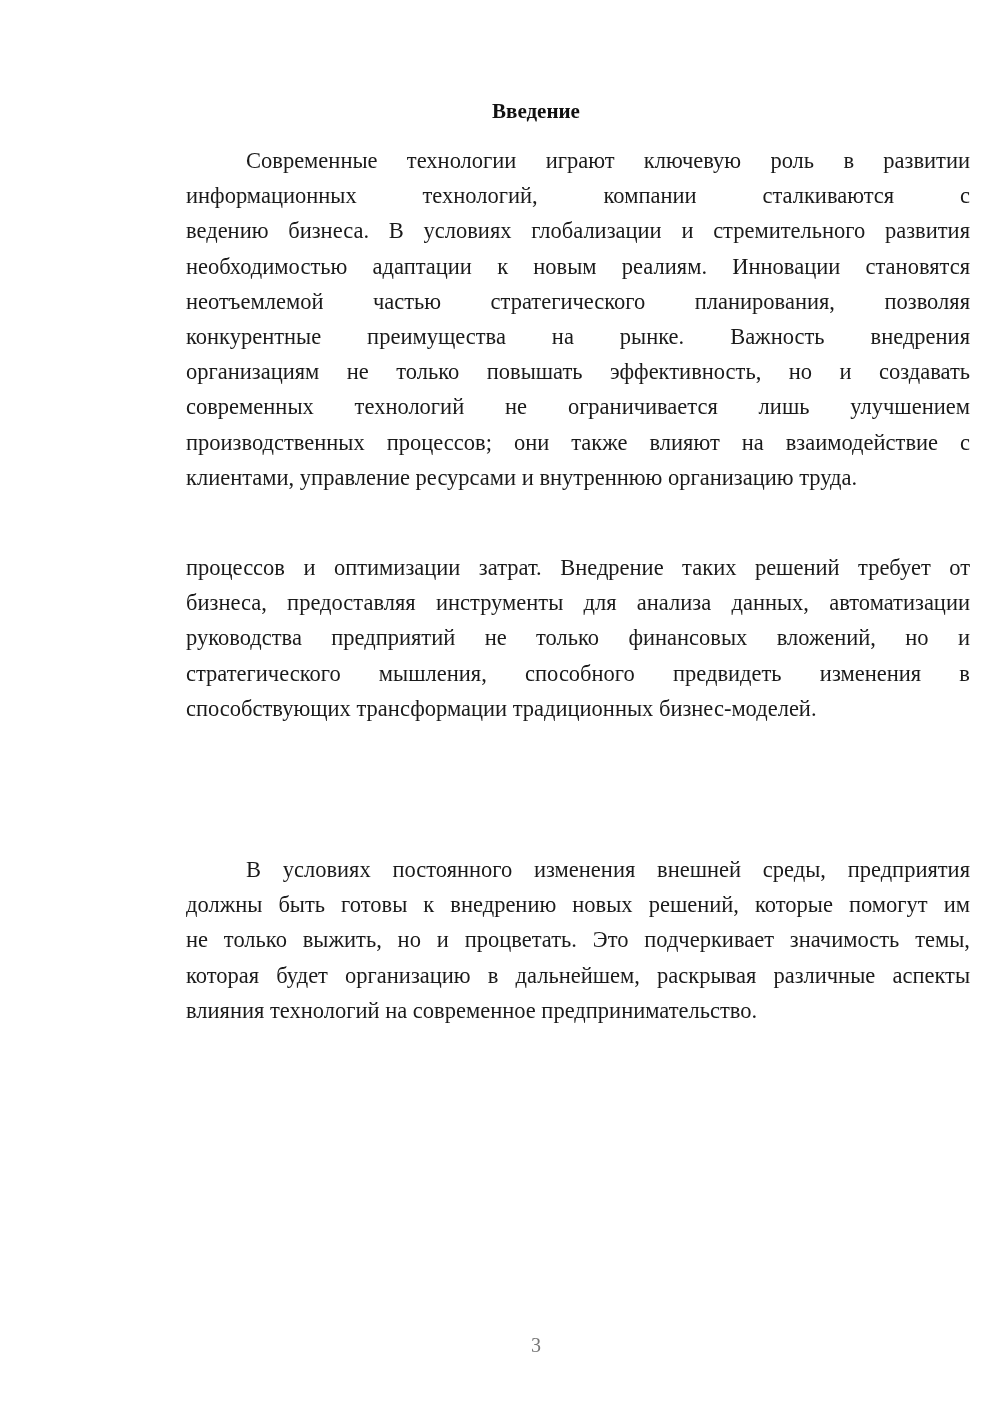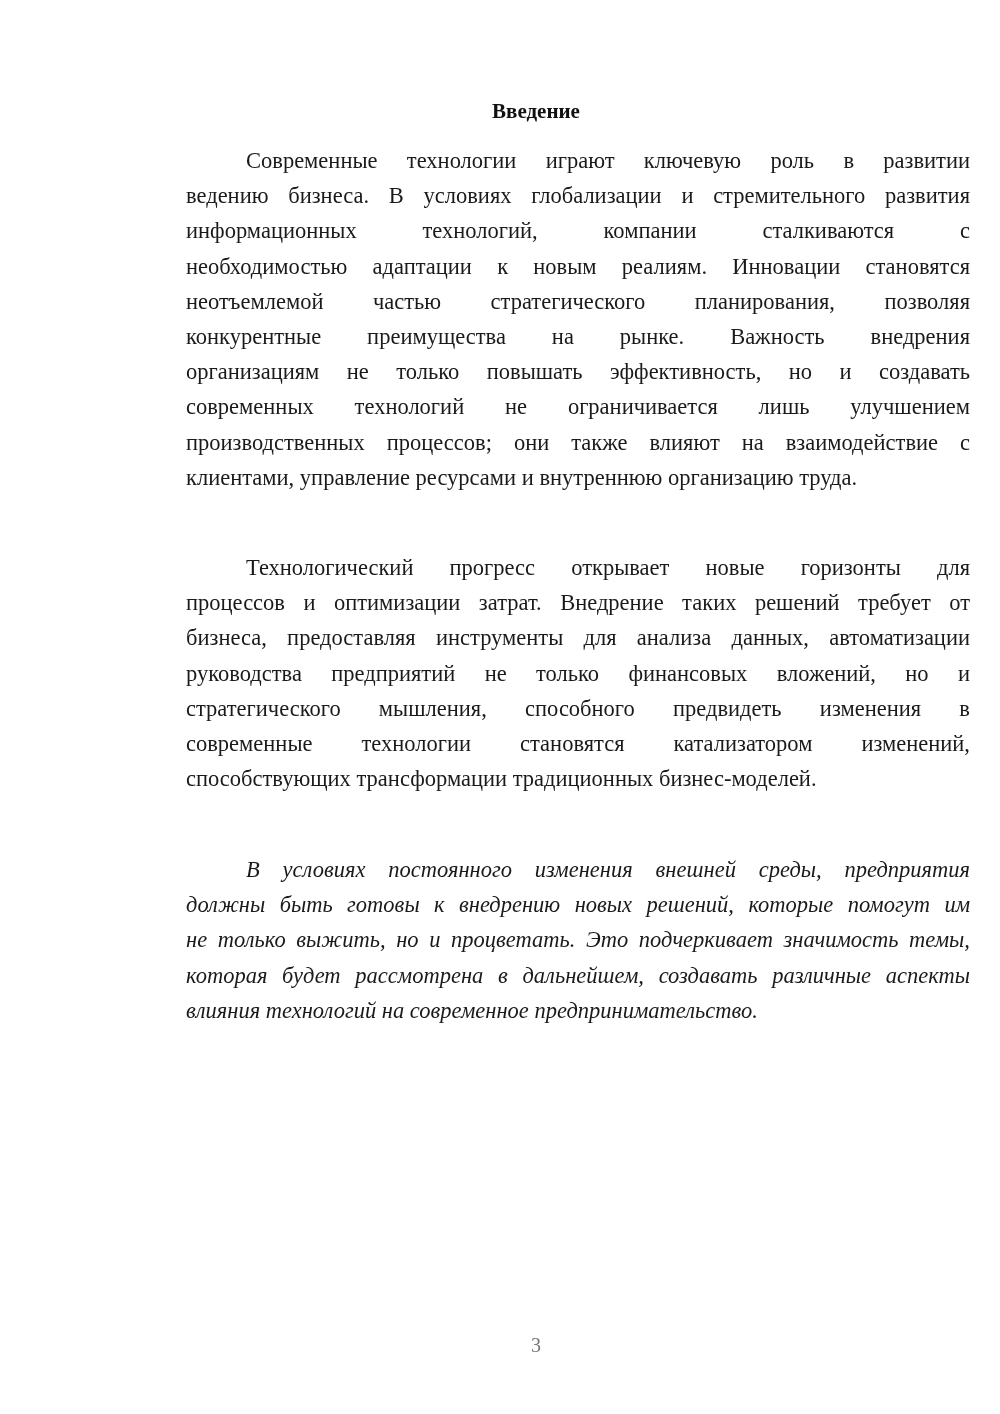--- a/index.html
+++ b/index.html
@@ -73,44 +73,42 @@
   </style>
 </head>
 <body>
 
 <div class="page">
 
   <div class="title">Введение</div>
 
   <div class="body-text" style="top:143px;">
     <span class="line first">Современные технологии играют ключевую роль в развитии</span>
+    <span class="line">информационных технологий, компании сталкиваются с</span>
     <span class="line">ведению бизнеса. В условиях глобализации и стремительного развития</span>
-    <span class="line">информационных технологий, компании сталкиваются с</span>
     <span class="line">необходимостью адаптации к новым реалиям. Инновации становятся</span>
     <span class="line">неотъемлемой частью стратегического планирования, позволяя</span>
     <span class="line">конкурентные преимущества на рынке. Важность внедрения</span>
     <span class="line">организациям не только повышать эффективность, но и создавать</span>
     <span class="line">современных технологий не ограничивается лишь улучшением</span>
     <span class="line">производственных процессов; они также влияют на взаимодействие с</span>
     <span class="line last">клиентами, управление ресурсами и внутреннюю организацию труда.</span>
   </div>
 
   <div class="body-text" style="top:550px;">
-    <span class="line first">Технологический прогресс открывает новые горизонты для</span>
     <span class="line">процессов и оптимизации затрат. Внедрение таких решений требует от</span>
     <span class="line">бизнеса, предоставляя инструменты для анализа данных, автоматизации</span>
     <span class="line">руководства предприятий не только финансовых вложений, но и</span>
     <span class="line">стратегического мышления, способного предвидеть изменения в</span>
-    <span class="line">современные технологии становятся катализатором изменений,</span>
     <span class="line last">способствующих трансформации традиционных бизнес-моделей.</span>
   </div>
 
-  <div class="body-text" style="top:852px;font-style:italic;">
+  <div class="body-text" style="top:852px;">
     <span class="line first">В условиях постоянного изменения внешней среды, предприятия</span>
     <span class="line">должны быть готовы к внедрению новых решений, которые помогут им</span>
     <span class="line">не только выжить, но и процветать. Это подчеркивает значимость темы,</span>
-    <span class="line">которая будет рассмотрена в дальнейшем, создавать различные аспекты</span>
+    <span class="line">которая будет организацию в дальнейшем, раскрывая различные аспекты</span>
     <span class="line last">влияния технологий на современное предпринимательство.</span>
   </div>
 
   <div class="page-number">3</div>
 
 </div>
 
 </body></html>

